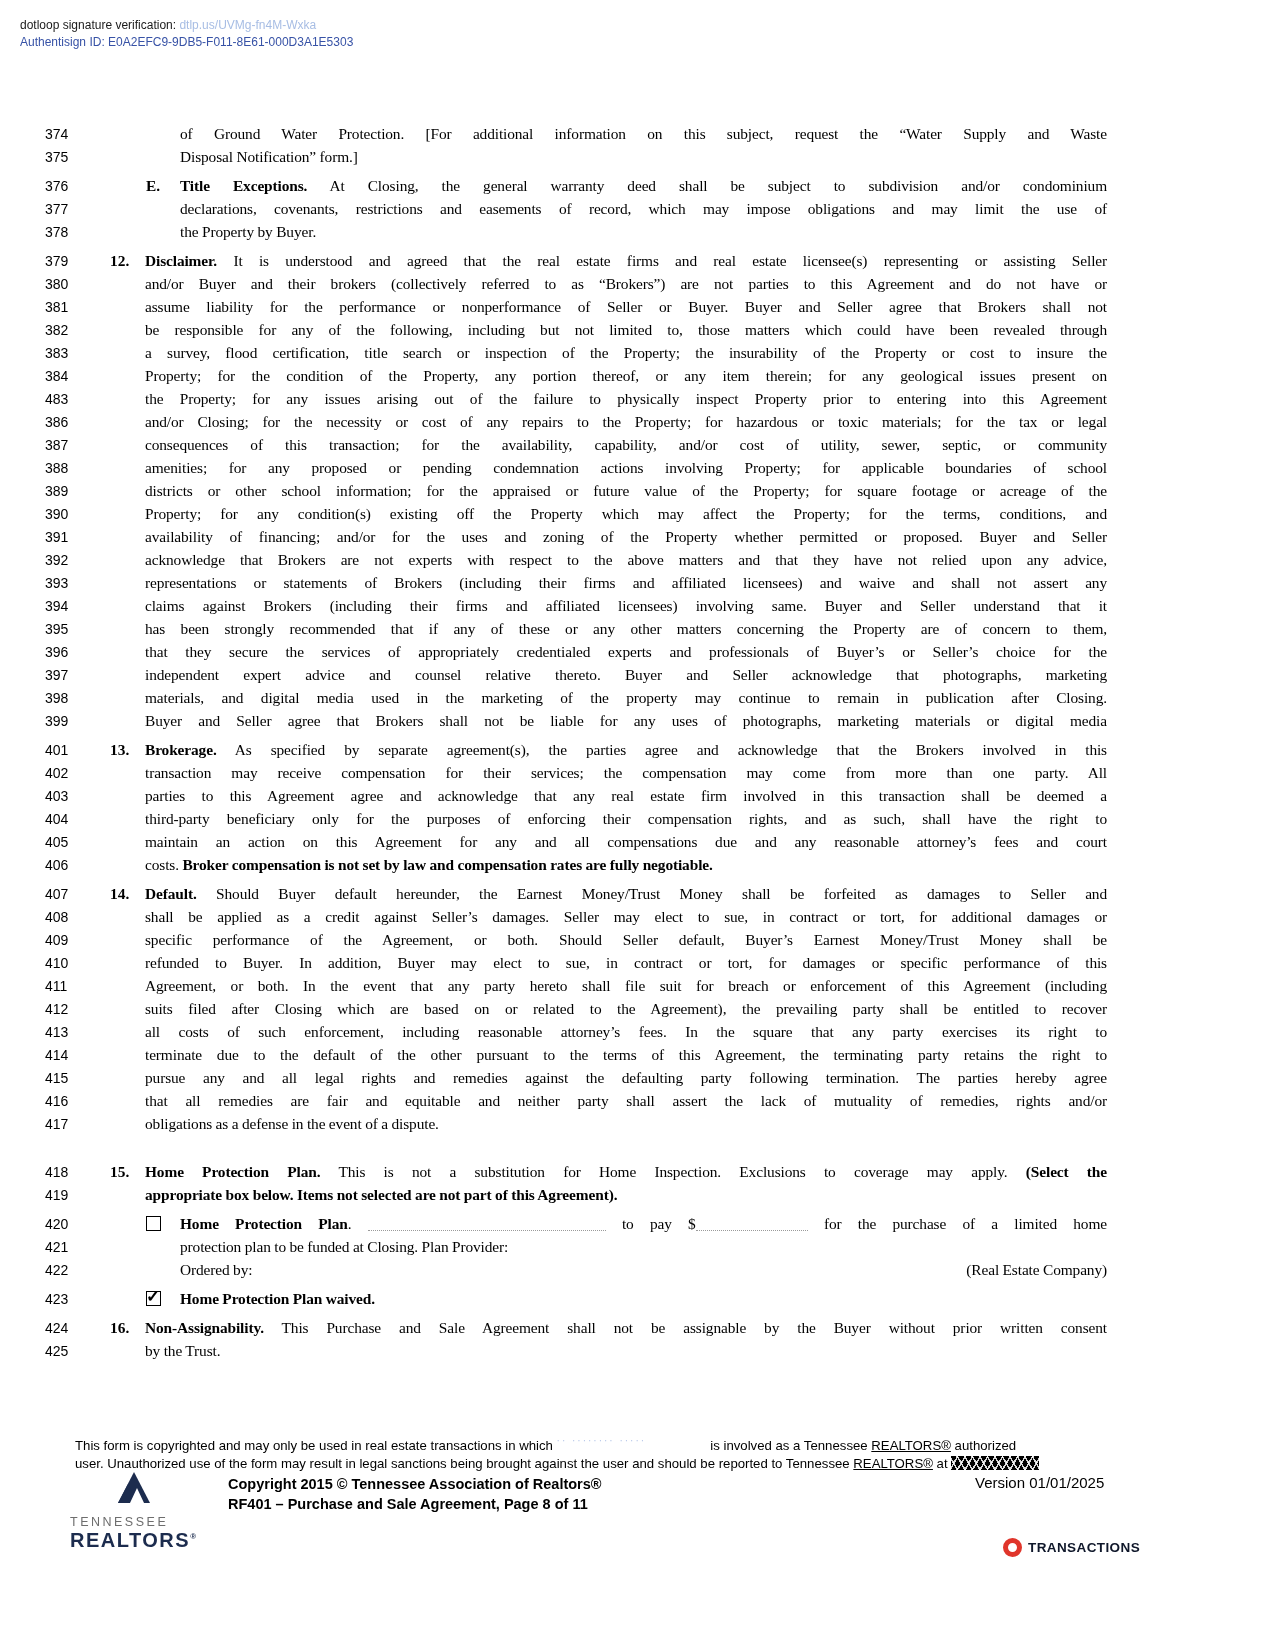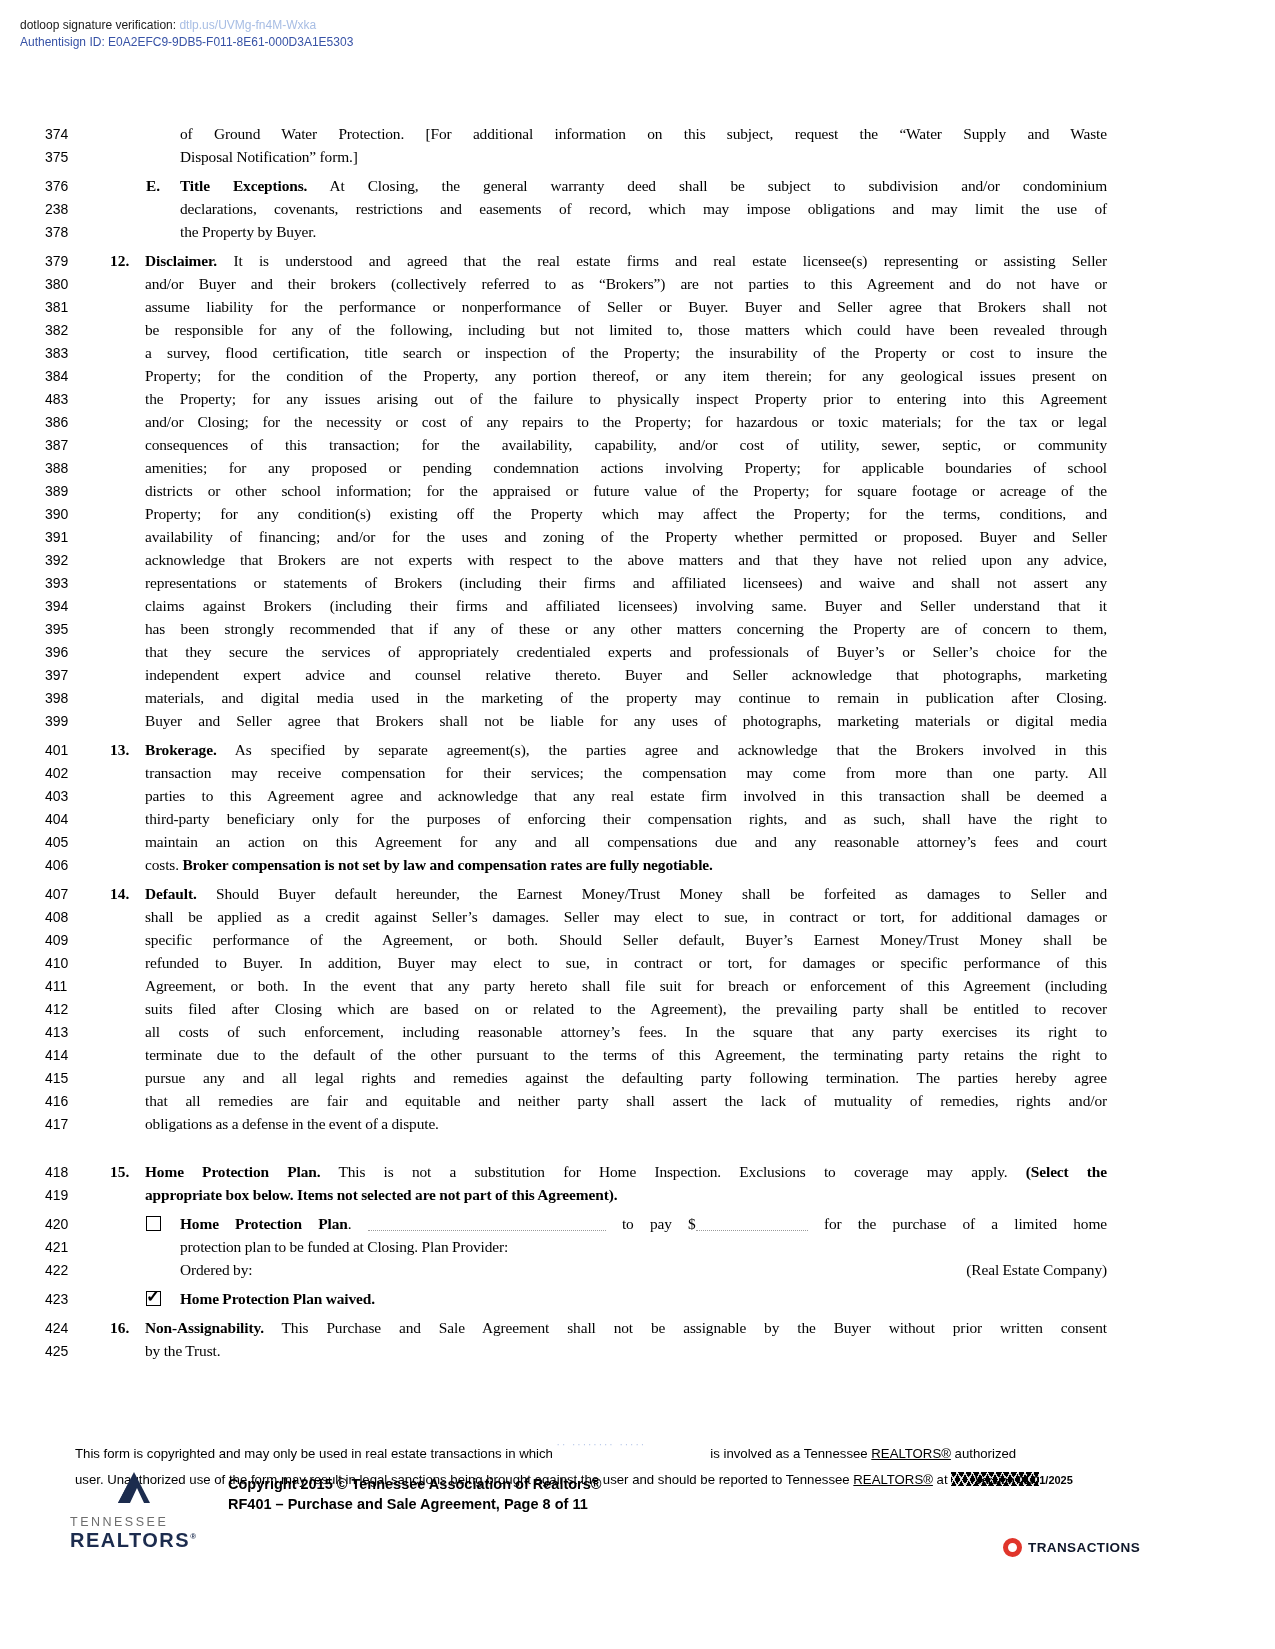--- a/index.html
+++ b/index.html
@@ -43,21 +43,21 @@
     border:1.7px solid #000; background:#fff; cursor:pointer;
   }
   .cb.checked::after {
     content:"✓"; position:absolute; top:-7px; left:-1px;
     font-size:17px; font-weight:bold; color:#000;
   }
 
   
   .footer-note {
     position:absolute; left:75px; top:1420px; width:1092px;
-    font-family:"Liberation Sans", sans-serif; font-size:13.2px; line-height:26px;
+    font-family:"Liberation Sans", sans-serif; font-size:13.2px; line-height:18px;
   }
   .u { text-decoration:underline; }
   .faint-user {
     display:inline-block; width:150px; color:#b5c6e8; font-size:10px;
     letter-spacing:2px; overflow:hidden; white-space:nowrap; vertical-align:baseline;
   }
   .redact {
     display:inline-block; width:88px; height:14px; vertical-align:-2px;
     background-color:#000;
     background-image:
@@ -77,21 +77,21 @@
   }
   .brand-tm { font-size:8px; vertical-align:super; }
 
   .copyright {
     position:absolute; left:228px; top:1462px;
     font-family:"Liberation Sans", sans-serif; font-size:14.5px; font-weight:bold;
     line-height:20px;
   }
   .version {
     position:absolute; left:975px; top:1462px;
-    font-family:"Liberation Sans", sans-serif; font-size:11px; font-weight:bold;
+    font-family:"Liberation Sans", sans-serif; font-size:15px; font-weight:normal;
   }
 
   .transactions { position:absolute; left:1003px; top:1526px; display:flex; align-items:center; gap:6px; }
   .tx-icon {
     width:19px; height:19px; border-radius:50%; box-sizing:border-box;
     border:5.5px solid #e0352b;
   }
   .tx-label {
     font-family:"Liberation Sans", sans-serif; font-size:13.5px; font-weight:bold;
     letter-spacing:0.4px; color:#0f172a;
@@ -117,21 +117,21 @@
       <div class="dline">
         <span class="ln">375</span>
         <div class="txt ind2"><span class="">Disposal Notification” form.]</span></div>
       </div>
       <div class="dline gap-para">
         <span class="ln">376</span>
         <span class="lbl" style="left: 146px;">E.</span>
         <div class="txt ind2 just"><span class="bold">Title Exceptions.</span><span class="">  At Closing, the general warranty deed shall be subject to subdivision and/or condominium</span></div>
       </div>
       <div class="dline">
-        <span class="ln">238</span>
+        <span class="ln">377</span>
         <div class="txt ind2 just"><span class="">declarations, covenants, restrictions and easements of record, which may impose obligations and may limit the use of</span></div>
       </div>
       <div class="dline">
         <span class="ln">378</span>
         <div class="txt ind2"><span class="">the Property by Buyer.</span></div>
       </div>
       <div class="dline gap-para">
         <span class="ln">379</span>
         <span class="lbl" style="left: 110px;">12.</span>
         <div class="txt ind1 just"><span class="bold">Disclaimer.</span><span class="">  It is understood and agreed that the real estate firms and real estate licensee(s) representing or assisting Seller</span></div>

